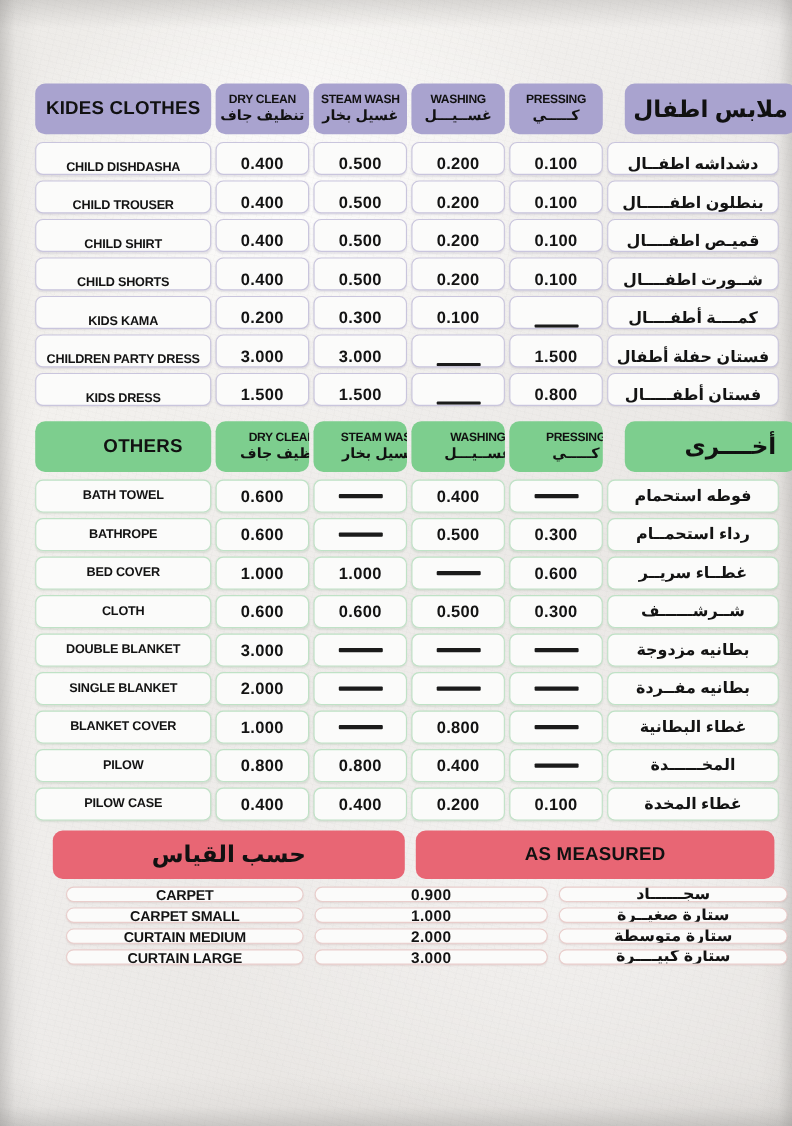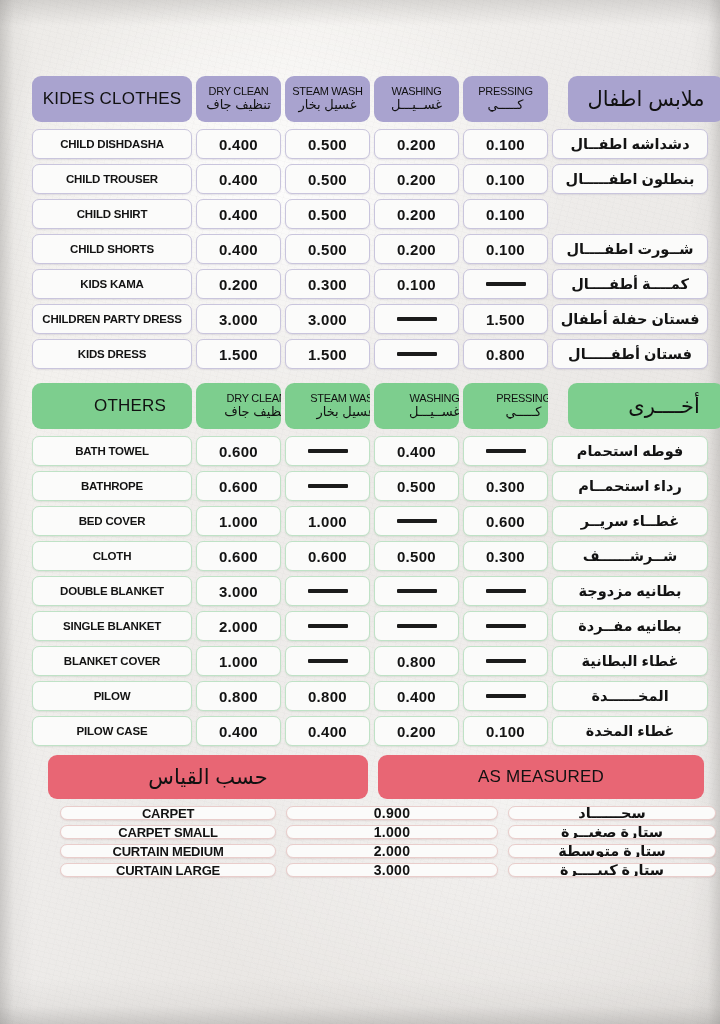--- a/index.html
+++ b/index.html
@@ -97,32 +97,32 @@
 
   
   .hcell {
     box-sizing: border-box;
     display: flex;
     flex-direction: column;
     align-items: center;
     justify-content: center;
     border-radius: 9px;
     color: #111;
-    font-weight: normal;
+    font-weight: bold;
     overflow: hidden;
     white-space: nowrap;
   }
   .hcell .en { font-size: 11px; line-height: 1.12; letter-spacing: -0.3px; }
   .hcell .ar { font-size: 13px; line-height: 1.18; direction: rtl; letter-spacing: 0; }
   .hcell.big-en { font-size: 17px; letter-spacing: 0.2px; }
   .hcell.big-ar { font-size: 21px; direction: rtl; margin-left: 16px; }
 
   
   .theme-purple .hcell { background: #a9a3cf; }
-  .theme-purple .cell  { border: 1.4px solid #c9c5dd; box-shadow: 0 1px 1.5px rgba(90,85,120,0.13); }
+  .theme-purple .cell  { border: 1.4px solid #c9c5dd; box-shadow: 0 1px 1.5px rgba(90,85,120,0.13); align-items: flex-end; }
 
   
   .theme-green .hcell  { background: #7dce8e; padding-left: 36px; }
   .theme-green .cell   { border: 1.4px solid #bfe2c6; box-shadow: 0 1px 1.5px rgba(70,120,80,0.13); }
 
   
   .theme-red .hcell    { background: #e86674; }
   .theme-red .cell     { border: 1.4px solid #e9cdcb; box-shadow: 0 1px 1.5px rgba(140,70,70,0.13); }
 
   
@@ -239,20 +239,23 @@
         </div>
         <div class="cell c-num">
           <span>0.500</span>
         </div>
         <div class="cell c-num">
           <span>0.200</span>
         </div>
         <div class="cell c-num">
           <span>0.100</span>
         </div>
+        <div class="cell c-ar">
+          <span>قميـص اطفــــال</span>
+        </div>
       </div>
       <div class="row">
         <div class="cell c-name">
           <span>CHILD SHORTS</span>
         </div>
         <div class="cell c-num">
           <span>0.400</span>
         </div>
         <div class="cell c-num">
           <span>0.500</span>

